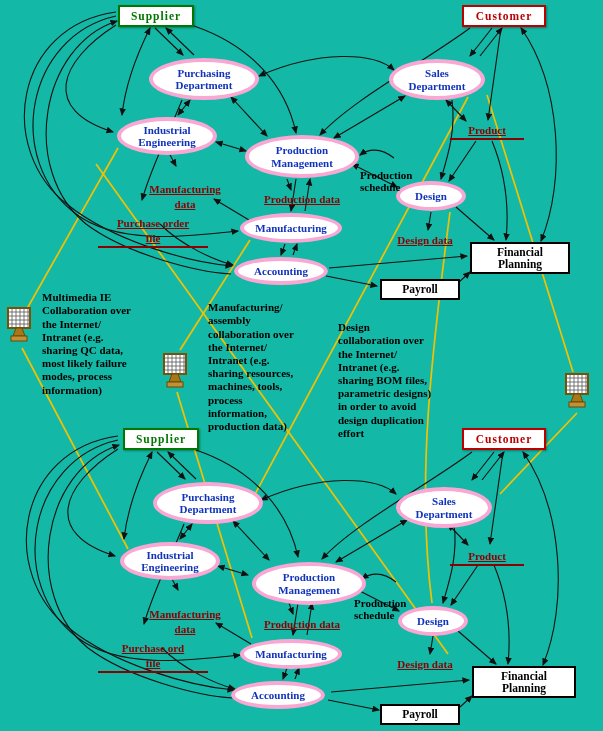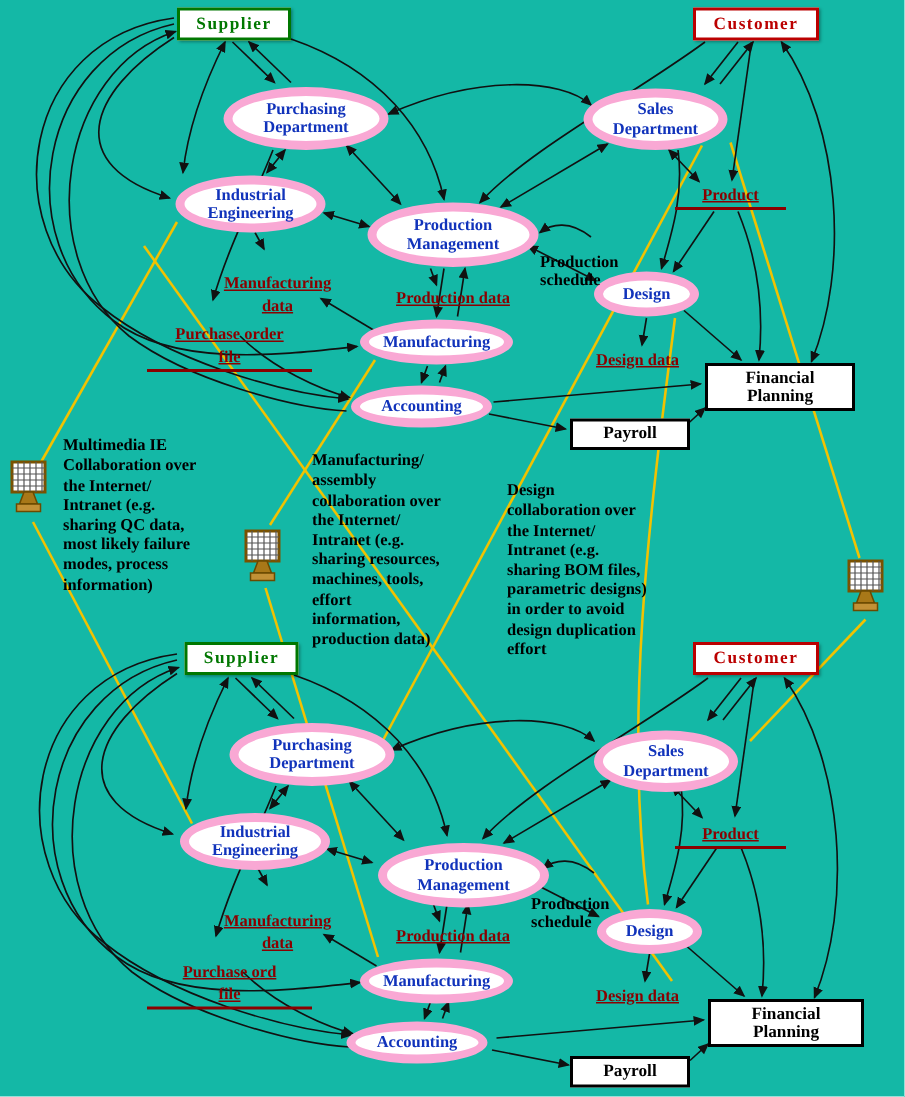--- a/index.html
+++ b/index.html
@@ -3,21 +3,21 @@
 <meta charset="utf-8">
 <style>
   *{margin:0;padding:0;box-sizing:border-box}
   html,body{background:#fff}
   body{width:603px;height:731px;position:relative;font-family:"Liberation Serif",serif;font-weight:bold;}
   #stage{position:absolute;left:0;top:0;width:603px;height:731px;overflow:hidden;background:#14b8a6}
   svg.edges{position:absolute;left:0;top:0;z-index:1}
   .e{stroke:#111;fill:none;stroke-width:1.1}
   .y{stroke:#f2c200;fill:none;stroke-width:1.7}
   .node{position:absolute;z-index:2;display:flex;align-items:center;justify-content:center;text-align:center;background:#fff}
-  .ellipse{border:6px solid #f9a8d4;border-radius:50%;color:#1133bb;font-size:11px;line-height:1.1}
+  .ellipse{border:4px solid #f9a8d4;border-radius:50%;color:#1133bb;font-size:11px;line-height:1.1}
   .box{border:2px solid;font-size:11.5px;line-height:1.05}
   .supplier{border-color:#007700;color:#007700;letter-spacing:1px;box-shadow:1px 1px 2px rgba(0,0,0,.35)}
   .customer{border-color:#bb0000;color:#bb0000;letter-spacing:1px;box-shadow:1px 1px 2px rgba(0,0,0,.35)}
   .plain{border-color:#000;color:#000}
   .ds{position:absolute;z-index:2;color:#8b0000;font-size:11px;text-align:center;text-decoration:underline;line-height:1.3}
   .ds2{border-bottom:2px solid #8b0000;padding-bottom:1px}
   .note{position:absolute;z-index:3;color:#000;font-size:11px;line-height:1.2;background:transparent}
   .ml{white-space:pre-line}
   .sched{position:absolute;z-index:2;color:#000;font-size:11px;line-height:1.1}
   .icon{position:absolute;z-index:4}
@@ -160,21 +160,21 @@
 information)</span>
   </div>
   <div class="note ml" style="left:208px;top:288px;width:112px">
     <span class="ml">Manufacturing/
 assembly
 collaboration over
 the Internet/
 Intranet (e.g.
 sharing resources,
 machines, tools,
-effort
+process
 information,
 production data)</span>
   </div>
   <div class="note ml" style="left:338px;top:308px;width:118px">
     <span class="ml">Design
 collaboration over
 the Internet/
 Intranet (e.g.
 sharing BOM files,
 parametric designs)

